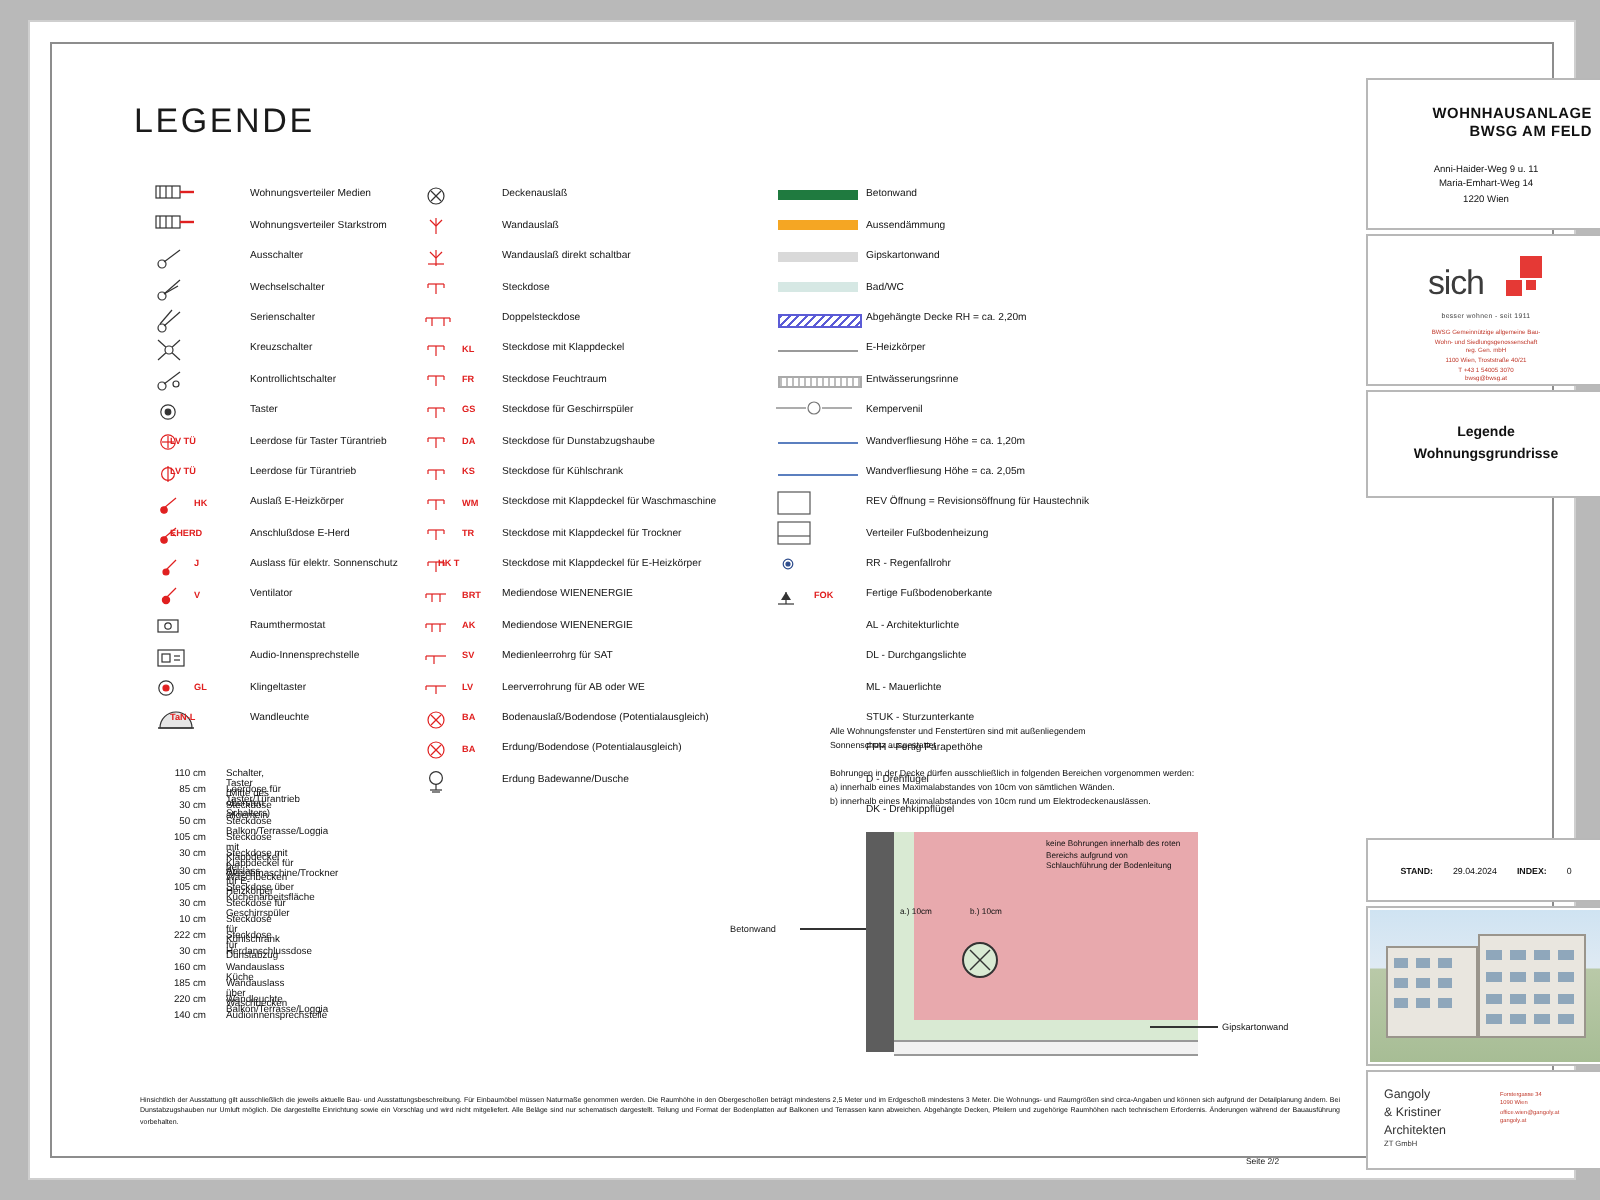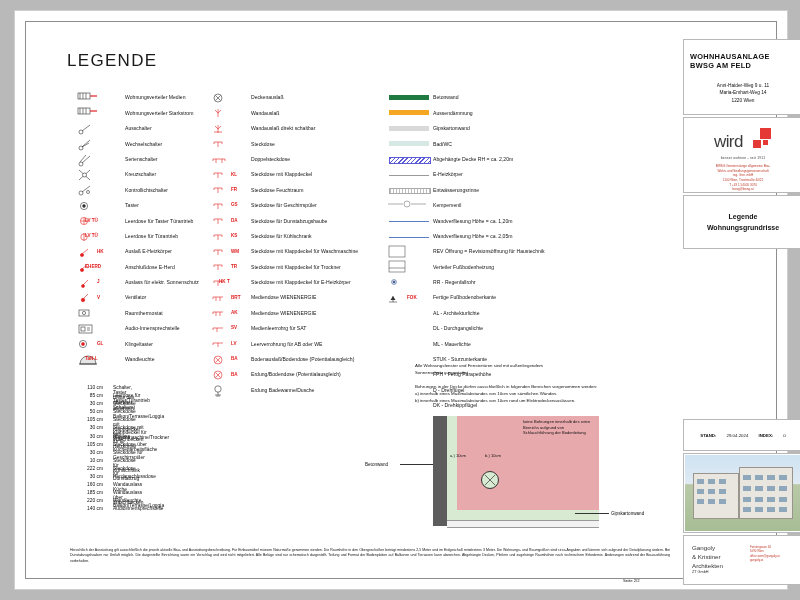--- a/index.html
+++ b/index.html
@@ -56,21 +56,21 @@
 
   
   .tb{position:absolute;background:#fff;border:1px solid #b8b8b8;}
   .tb1{left:668px;top:28px;width:118px;height:74px;}
   .tb2{left:668px;top:106px;width:118px;height:74px;}
   .tb3{left:668px;top:184px;width:118px;height:52px;}
   .tb4{left:668px;top:408px;width:118px;height:30px;}
   .tb5{left:668px;top:442px;width:118px;height:78px;}
   .tb6{left:668px;top:524px;width:118px;height:48px;}
 
-  .tb1 h1{margin:0;font-size:7.4px;text-align:left;letter-spacing:.3px;color:#111;}
+  .tb1 h1{margin:0;font-size:7.4px;text-align:right;letter-spacing:.3px;color:#111;}
   .tb1 .addr{margin-top:12px;font-size:4.8px;text-align:center;line-height:1.55;color:#111;}
   .tb3 .t{font-size:7px;font-weight:bold;text-align:center;color:#111;line-height:1.5;}
 
   .bwsg{position:relative;height:100%;}
   .bwsg .wm{position:absolute;left:30px;top:14px;font-size:17px;letter-spacing:-.6px;color:#3c3c3c;}
   .bwsg .sq{position:absolute;background:#e53935;}
   .bwsg .slog{position:absolute;left:0;right:0;top:38px;text-align:center;font-size:3.4px;color:#444;letter-spacing:.2px;}
   .bwsg .fine{position:absolute;left:6px;right:6px;top:46px;text-align:center;font-size:3.1px;color:#c0392b;line-height:1.5;}
 
   .tb4 .r{display:flex;height:100%;align-items:center;justify-content:center;gap:10px;font-size:4.4px;font-weight:bold;color:#111;}
@@ -768,21 +768,21 @@
       <div class="addr">
         <div>Anni-Haider-Weg 9 u. 11</div>
         <div>Maria-Emhart-Weg 14</div>
         <div>1220 Wien</div>
       </div>
     </div>
   </div>
 
   <div class="tb tb2">
     <div class="bwsg">
-      <div class="wm">wird</div>
+      <div class="wm">sich</div>
       <div class="sq" style="left:76px;top:10px;width:11px;height:11px;"></div>
       <div class="sq" style="left:69px;top:22px;width:8px;height:8px;"></div>
       <div class="sq" style="left:79px;top:22px;width:5px;height:5px;"></div>
       <div class="slog">besser wohnen - seit 1911</div>
       <div class="fine">
         <div>BWSG Gemeinnützige allgemeine Bau-</div>
         <div>Wohn- und Siedlungsgenossenschaft</div>
         <div>reg. Gen. mbH</div>
         <div>1100 Wien, Troststraße 40/21</div>
         <div>T +43 1 54005 3070</div>

